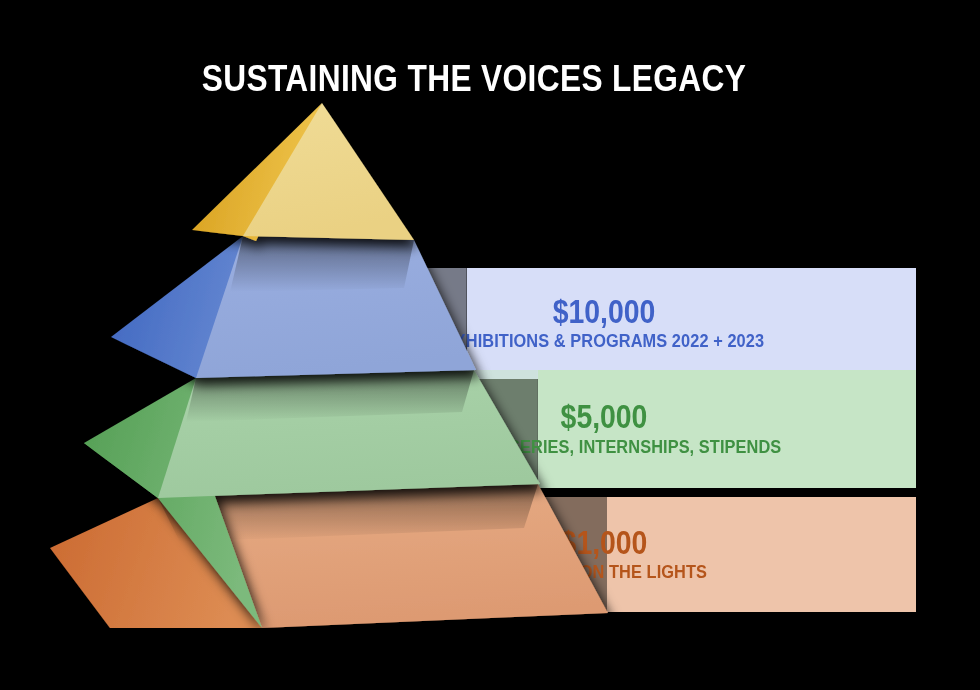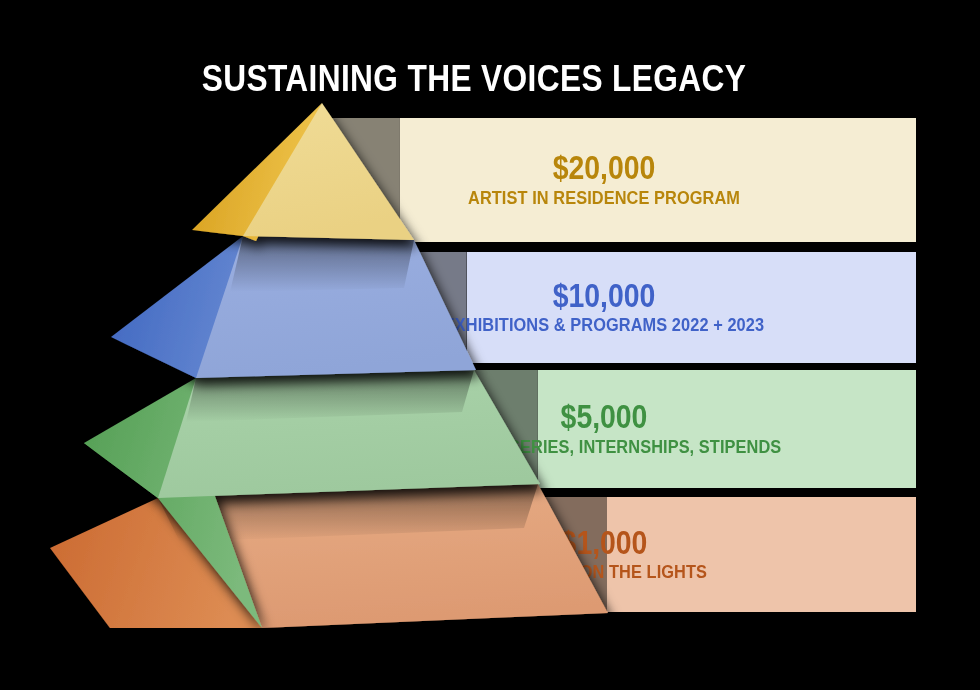--- a/index.html
+++ b/index.html
@@ -66,21 +66,21 @@
   .banner .txt {
     position: absolute;
     left: 0;
     right: 0;
     text-align: center;
     padding-left: 260px;
   }
 
   
   #banner-1 { left: 0;  top: 118px; height: 124px; }
-  #banner-2 { left: 0;  top: 252px; height: 111px; }
+  #banner-2 { left: 0;  top: 268px; height: 111px; }
   #banner-3 { left: 0;  top: 370px; height: 118px; }
   #banner-4 { left: 0;  top: 497px; height: 115px; }
 
   
   .plate {
     position: absolute;
     top: 0;
     bottom: 0;
     right: 32px;
   }
@@ -99,28 +99,20 @@
     width: 980px;
     height: 690px;
     pointer-events: none;
   }
 </style>
 </head>
 <body style="background: rgb(0, 0, 0);">
 
 <div id="stage" style="background: rgb(0, 0, 0);">
 
-  <div class="banner" id="banner-1">
-    <div class="plate" style="left: 399.949px; background: rgb(245, 237, 211);"></div>
-    <div class="wedge" style="left: 330.412px; width: 69.5373px; background: rgb(245, 237, 211); clip-path: polygon(0px 0px, 100% 100%, 100% 0px); opacity: 0.55;"></div>
-    <div class="txt">
-      <div class="amount" style="color: rgb(184, 134, 11);">$20,000</div>
-      <div class="desc" style="color: rgb(184, 134, 11);">ARTIST IN RESIDENCE PROGRAM</div>
-    </div>
-  </div>
 
   <div class="banner" id="banner-2">
     <div class="plate" style="left: 466.682px; background: rgb(215, 222, 248);"></div>
     <div class="wedge" style="left: 404.435px; width: 62.2471px; background: rgb(215, 222, 248); clip-path: polygon(0px 0px, 100% 100%, 100% 0px); opacity: 0.55;"></div>
     <div class="txt">
       <div class="amount" style="color: rgb(64, 98, 200);">$10,000</div>
       <div class="desc" style="color: rgb(64, 98, 200);">EXHIBITIONS &amp; PROGRAMS 2022 + 2023</div>
     </div>
   </div>
 

